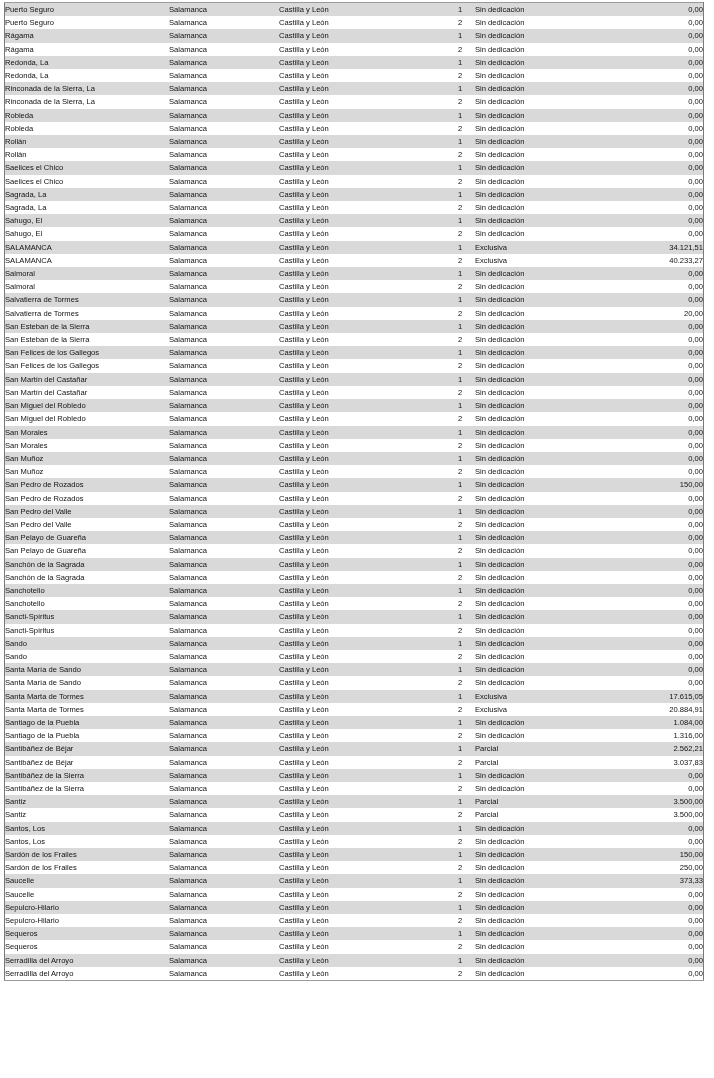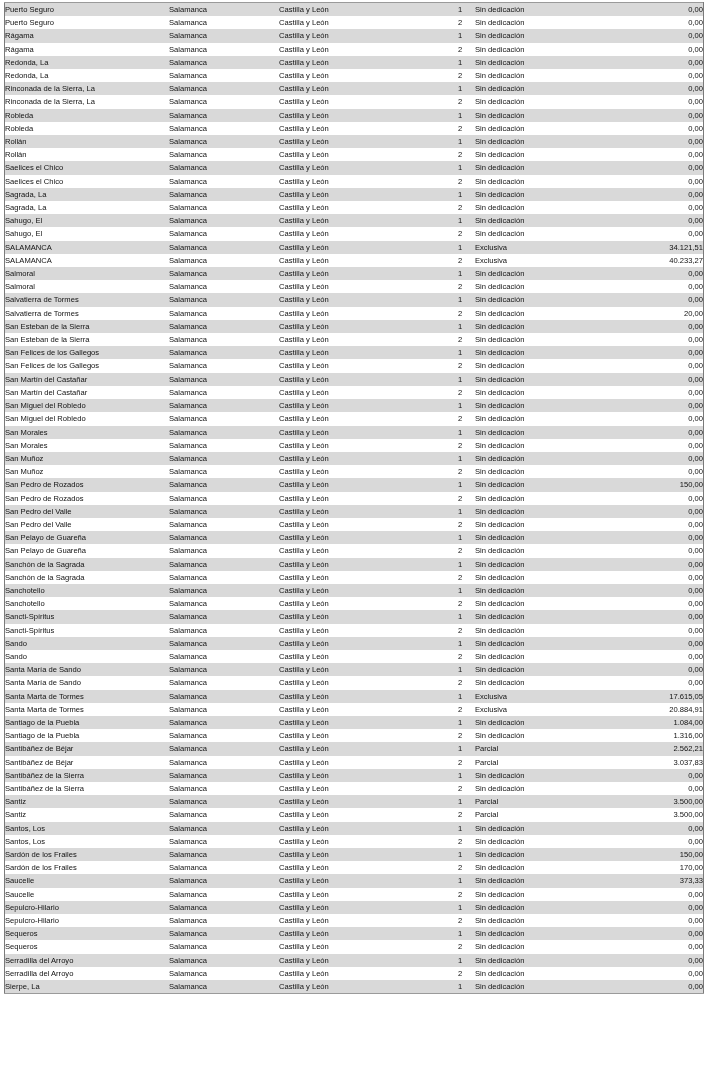--- a/index.html
+++ b/index.html
@@ -604,21 +604,21 @@
           <td class="c-num">1</td>
           <td class="c-dedicacion">Sin dedicación</td>
           <td class="c-importe">150,00</td>
         </tr>
         <tr class="row-even">
           <td class="c-municipio">Sardón de los Frailes</td>
           <td class="c-provincia">Salamanca</td>
           <td class="c-comunidad">Castilla y León</td>
           <td class="c-num">2</td>
           <td class="c-dedicacion">Sin dedicación</td>
-          <td class="c-importe">170,00</td>
+          <td class="c-importe">250,00</td>
         </tr>
         <tr class="row-odd">
           <td class="c-municipio">Saucelle</td>
           <td class="c-provincia">Salamanca</td>
           <td class="c-comunidad">Castilla y León</td>
           <td class="c-num">1</td>
           <td class="c-dedicacion">Sin dedicación</td>
           <td class="c-importe">373,33</td>
         </tr>
         <tr class="row-even">
@@ -667,26 +667,18 @@
           <td class="c-comunidad">Castilla y León</td>
           <td class="c-num">1</td>
           <td class="c-dedicacion">Sin dedicación</td>
           <td class="c-importe">0,00</td>
         </tr>
         <tr class="row-even">
           <td class="c-municipio">Serradilla del Arroyo</td>
           <td class="c-provincia">Salamanca</td>
           <td class="c-comunidad">Castilla y León</td>
           <td class="c-num">2</td>
-          <td class="c-dedicacion">Sin dedicación</td>
-          <td class="c-importe">0,00</td>
-        </tr>
-        <tr class="row-odd">
-          <td class="c-municipio">Sierpe, La</td>
-          <td class="c-provincia">Salamanca</td>
-          <td class="c-comunidad">Castilla y León</td>
-          <td class="c-num">1</td>
           <td class="c-dedicacion">Sin dedicación</td>
           <td class="c-importe">0,00</td>
         </tr>
       </tbody>
   </table>
 </div>
 
 </body></html>

